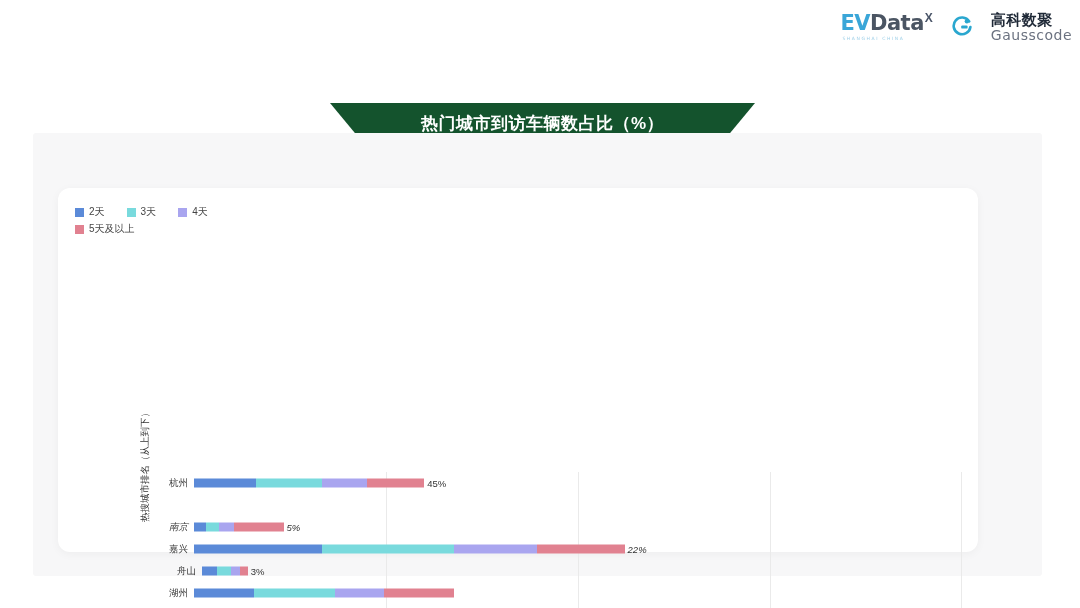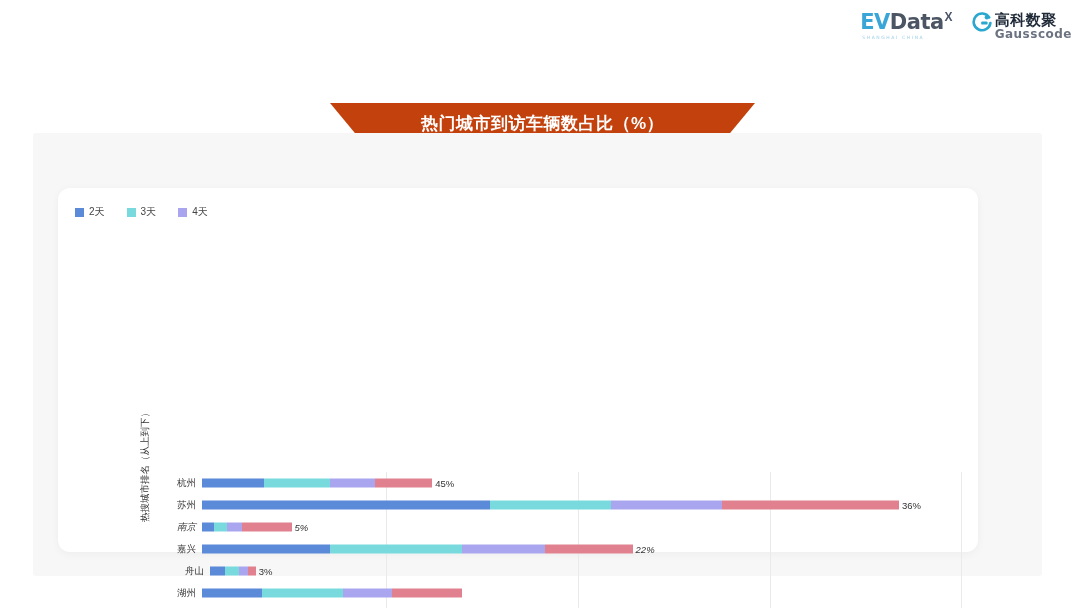--- a/index.html
+++ b/index.html
@@ -15,29 +15,29 @@
   
   .logos { position:absolute; top:12px; right:8px; display:flex; align-items:center; gap:18px; }
   .evdata { display:flex; flex-direction:column; align-items:flex-start; }
   .evdata-main { display:flex; align-items:flex-start; }
   .evdata-word { font-size:21px; font-weight:700; letter-spacing:-0.5px; line-height:1;
                  color:#4b5563; font-family:"DejaVu Sans", sans-serif; }
   .evdata-ev { color:#3aa6d8; }
   .evdata-x { font-size:12px; color:#4a5568; font-weight:700; margin-left:1px; margin-top:-2px;}
   .evdata-sub { font-size:4.5px; letter-spacing:1.6px; color:#9fd0e8; margin-top:2px; margin-left:2px;
                 font-family:"DejaVu Sans", sans-serif; }
-  .gauss { display:flex; align-items:flex-start; gap:2px; }
+  .gauss { display:flex; align-items:center; gap:18px; }
   .gauss-mark { width:22px; height:22px; position:relative; flex:0 0 auto;}
   .gauss-text { display:flex; flex-direction:column; line-height:1.05; }
   .gauss-cn { font-size:15px; font-weight:700; color:#1f2937; letter-spacing:0.5px; }
-  .gauss-en { font-size:12px; color:#6b7280; letter-spacing:0.5px; font-family:"DejaVu Sans", sans-serif;font-weight:bold;}
+  .gauss-en { font-size:14px; color:#6b7280; letter-spacing:0.5px; font-family:"DejaVu Sans", sans-serif;}
 
   
   .banner { position:absolute; left:330px; top:103px; width:425px; height:41px;
-            background:#c2410c; color:#fff;
+            background:#14532d; color:#fff;
             clip-path: polygon(0 0, 100% 0, 92% 100%, 8% 100%);
             display:flex; align-items:center; justify-content:center; }
   .banner-text { font-size:17px; font-weight:700; letter-spacing:0.5px; }
 
   
   .outer-panel { position:absolute; left:33px; top:133px; width:1009px; height:443px;
                  background:#f7f7f8; border-radius:3px; }
   .card { position:absolute; left:58px; top:188px; width:920px; height:364px;
           background:#ffffff; border-radius:12px;
           box-shadow:0 2px 10px rgba(0,0,0,0.045); }
@@ -51,21 +51,21 @@
   .legend-row2 { width:100%; display:flex; }
 
   
   .chart { position:absolute; left:58px; top:188px; width:920px; height:364px; }
   .axis-title { position:absolute; left:81px; top:318px; width:16px;
                 font-size:9.5px; color:#333; white-space:nowrap;
                 transform-origin: left top; transform: rotate(-90deg) translate(-100%, 0);
                 text-align:center; }
   .plot { position:absolute; left:136px; top:284px; width:810px; height:228px; }
   .gridline { position:absolute; top:0; width:1px; height:228px; background:#eaeaea; }
-  .row { position:absolute; left:8px; height:22px; width:100%; }
+  .row { position:absolute; left:0; height:22px; width:100%; }
   .ylabel { position:absolute; right:calc(100% + 6px); top:50%; transform:translateY(-50%);
             font-size:9.5px; color:#333; white-space:nowrap; }
   .bar { position:absolute; left:0; top:50%; transform:translateY(-50%);
          height:9px; display:flex; }
   .seg { height:9px; }
   .barlabel { position:absolute; top:50%; transform:translateY(-50%);
               font-size:9.5px; color:#333; white-space:nowrap; padding-left:3px; }
 </style>
 </head>
 <body>
@@ -111,48 +111,42 @@
         <span class="legend-label">2天</span>
       </div>
       <div class="legend-item">
         <span class="legend-swatch" style="background: rgb(121, 218, 221);"></span>
         <span class="legend-label">3天</span>
       </div>
       <div class="legend-item">
         <span class="legend-swatch" style="background: rgb(169, 165, 239);"></span>
         <span class="legend-label">4天</span>
       </div>
+      <div class="legend-item legend-row2">
+        <span class="legend-swatch" style="background: rgb(225, 129, 144);"></span>
+        <span class="legend-label">5天及以上</span>
+      </div>
     </div>
 
   <div class="chart">
     <div class="axis-title">热搜城市排名（从上到下）</div>
     <div class="plot">
         <div class="gridline" style="left: 191.842px;"></div>
         <div class="gridline" style="left: 383.684px;"></div>
         <div class="gridline" style="left: 575.526px;"></div>
         <div class="gridline" style="left: 767.368px;"></div>
         <div class="row" style="top: 0px;">
           <span class="ylabel">杭州</span>
           <div class="bar">
             <div class="seg" style="width: 61.8158px; background: rgb(91, 138, 216);"></div>
             <div class="seg" style="width: 66.0789px; background: rgb(121, 218, 221);"></div>
             <div class="seg" style="width: 44.7632px; background: rgb(169, 165, 239);"></div>
             <div class="seg" style="width: 57.5526px; background: rgb(225, 129, 144);"></div>
           </div>
           <span class="barlabel" style="left: 230.211px;">45%</span>
-        </div>
-        <div class="row" style="top: 22px;">
-          <span class="ylabel">苏州</span>
-          <div class="bar">
-            <div class="seg" style="width: 287.763px; background: rgb(91, 138, 216);"></div>
-            <div class="seg" style="width: 121.5px; background: rgb(121, 218, 221);"></div>
-            <div class="seg" style="width: 110.842px; background: rgb(169, 165, 239);"></div>
-            <div class="seg" style="width: 176.921px; background: rgb(225, 129, 144);"></div>
-          </div>
-          <span class="barlabel" style="left: 697.026px;">36%</span>
         </div>
         <div class="row" style="top: 44px; font-style: italic;">
           <span class="ylabel">南京</span>
           <div class="bar">
             <div class="seg" style="width: 11.7237px; background: rgb(91, 138, 216);"></div>
             <div class="seg" style="width: 12.7895px; background: rgb(121, 218, 221);"></div>
             <div class="seg" style="width: 15.9868px; background: rgb(169, 165, 239);"></div>
             <div class="seg" style="width: 49.0263px; background: rgb(225, 129, 144);"></div>
           </div>
           <span class="barlabel" style="left: 89.5263px;">5%</span>

